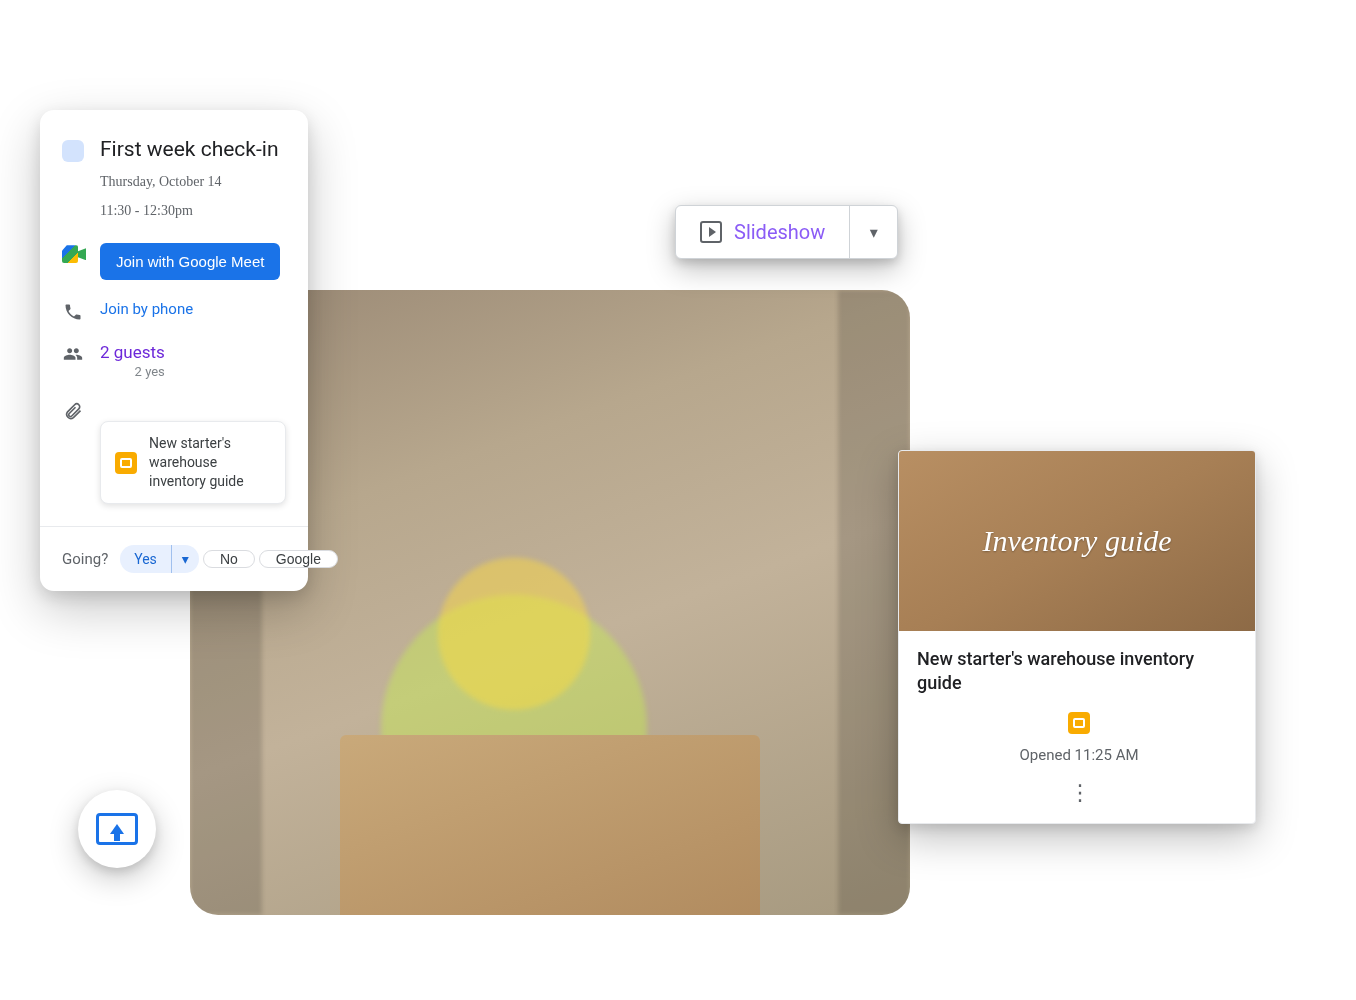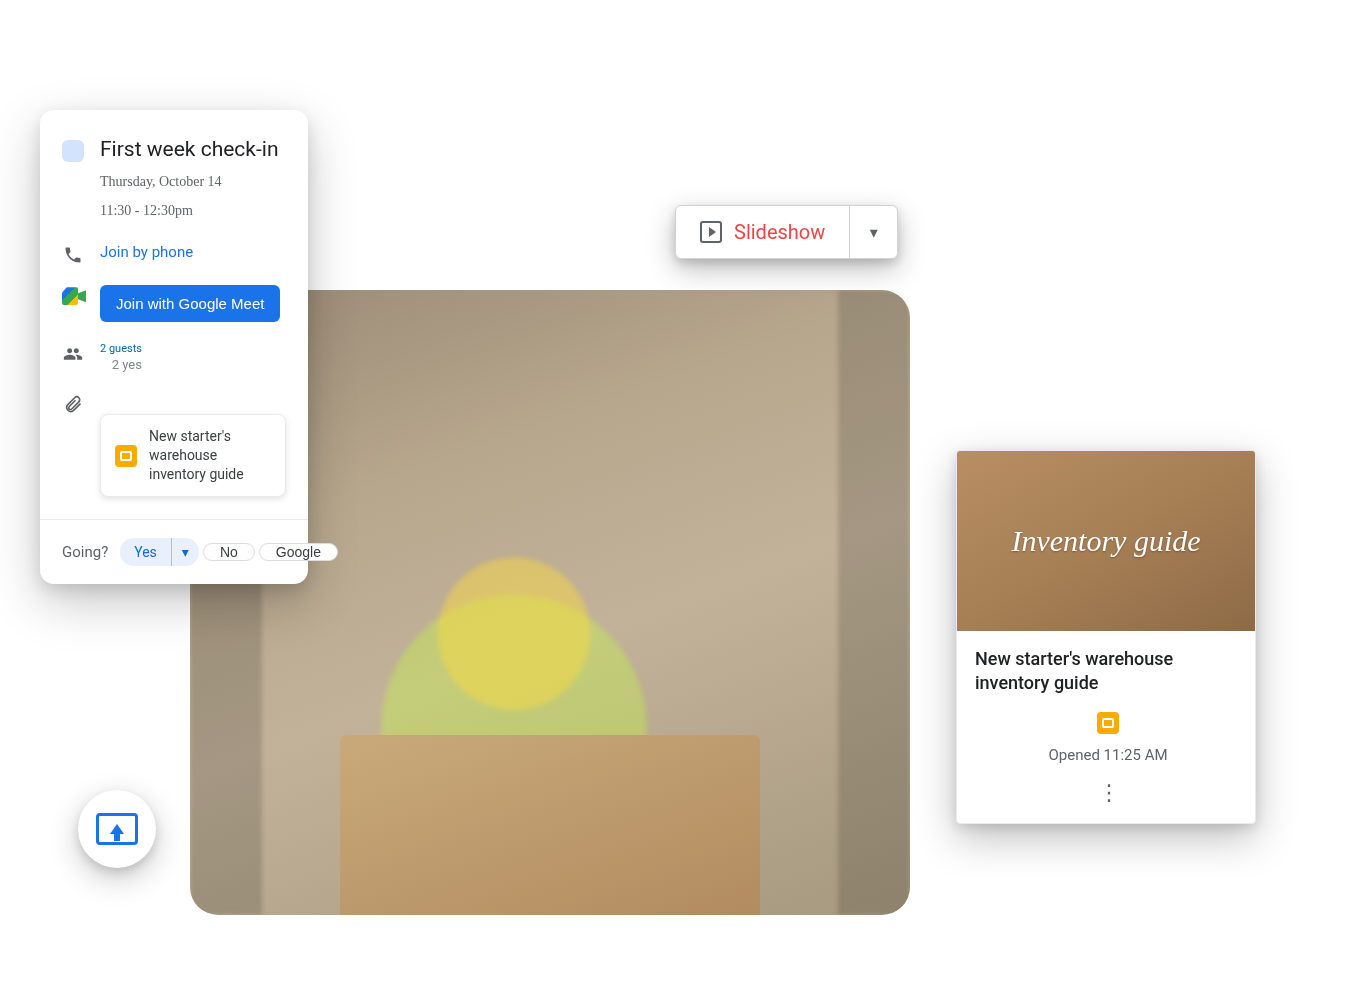--- a/index.html
+++ b/index.html
@@ -62,21 +62,21 @@
   .event-title { font-size: 21px; font-weight: 400; color: #202124; line-height: 1.3; }
   .event-sub { font-size: 14px; color: #5f6368; margin-top: 8px; line-height: 1.5; font-family: Liberation Serif, serif; }
 
   .event-row { display: flex; gap: 16px; align-items: flex-start; margin-bottom: 20px; }
   .event-row .icon-slot { width: 22px; flex: none; display:flex; justify-content:center; align-items:center; margin-top:2px;}
   .meet-btn {
     background: #1a73e8; color: #fff; border: none; border-radius: 6px;
     padding: 10px 16px; font-size: 15px; font-weight: 500; cursor: pointer;
   }
   .phone-link { color: #1a73e8; font-size: 15px; text-decoration: none; }
-  .guests-count { font-size: 11px; color: #0369a1; }
+  .guests-count { font-size: 17px; color: #6d28d9; }
   .guests-sub { font-size: 13px; color: #80868b; margin-top: 2px; text-align: right; }
 
   .attachment-chip {
     display: flex; align-items: center; gap: 12px;
     background: #fff; border: 1px solid #e8eaed; border-radius: 8px;
     padding: 12px 14px; font-size: 14px; color: #3c4043; line-height: 1.35;
     box-shadow: 0 2px 6px rgba(0,0,0,0.12);
     margin-left: 38px;
   }
   .slides-icon-sm {
@@ -128,41 +128,41 @@
   
   .slideshow-pill {
     position: absolute;
     left: 675px; top: 205px;
     display: flex; background: #fff; border: 1px solid #cfd3d7; border-radius: 6px;
     box-shadow: 0 10px 28px rgba(0,0,0,0.25), 0 4px 10px rgba(0,0,0,0.15);
     overflow: hidden;
   }
   .slideshow-main {
     display: flex; align-items: center; gap: 12px; padding: 14px 24px;
-    font-size: 20px; color: #ef4444; cursor: pointer;
+    font-size: 20px; color: #8b5cf6; cursor: pointer;
   }
   .slideshow-drop {
     width: 48px; display:flex; align-items:center; justify-content:center;
     border-left: 1px solid #cfd3d7; cursor: pointer;
     color:#5f6368;
   }
   .play-square {
     width: 22px; height: 22px; border: 2px solid #5f6368; border-radius: 3px;
     display:flex; align-items:center; justify-content:center;
   }
   .play-square::after {
     content:""; width:0; height:0; border-left:7px solid #5f6368;
     border-top:5px solid transparent; border-bottom:5px solid transparent; margin-left:2px;
   }
 
   
   .file-card {
     position: absolute;
     right: 100px; top: 450px;
-    width: 300px;
+    width: 358px;
     background: #fff; border: 1px solid #e8eaed; border-radius: 4px;
     box-shadow: 0 14px 40px rgba(0,0,0,0.25), 0 4px 12px rgba(0,0,0,0.12);
     overflow: hidden;
   }
   .file-thumb {
     height: 180px;
     background: linear-gradient(150deg, #b88f63 0%, #a77f55 50%, #8d6a46 100%);
     display:flex; align-items:center; justify-content:center;
     color:#fff; font-size: 30px; font-style: italic;
     font-family: "Brush Script MT", "Segoe Script", cursive;
@@ -214,32 +214,32 @@
     <div class="event-color-chip"></div>
     <div>
       <div class="event-title">First week check-in</div>
       <div class="event-sub">Thursday, October 14</div>
       <div class="event-sub">11:30 - 12:30pm</div>
     </div>
   </div>
 
   <div class="event-row">
     <span class="icon-slot">
+        <span class="meet-logo"></span>
+      </span>
+    <button class="meet-btn">Join with Google Meet</button>
+  </div>
+
+  <div class="event-row">
+    <span class="icon-slot">
       <svg class="phone-icon" viewBox="0 0 24 24" fill="currentColor">
           <path d="M6.6 10.8c1.4 2.8 3.8 5.1 6.6 6.6l2.2-2.2c.3-.3.7-.4 1-.2 1.1.4 2.4.6 3.6.6.6 0 1 .4 1 1v3.4c0 .6-.4 1-1 1C10.6 21 3 13.4 3 4c0-.6.4-1 1-1h3.4c.6 0 1 .4 1 1 0 1.2.2 2.5.6 3.6.1.4 0 .8-.2 1l-2.2 2.2z"></path>
         </svg>
     </span>
     <a href="#" class="phone-link">Join by phone</a>
-  </div>
-
-  <div class="event-row">
-    <span class="icon-slot">
-        <span class="meet-logo"></span>
-      </span>
-    <button class="meet-btn">Join with Google Meet</button>
   </div>
 
   <div class="event-row">
     <span class="icon-slot">
       <svg class="people-icon" viewBox="0 0 24 24" fill="currentColor">
           <path d="M16 11c1.7 0 3-1.3 3-3s-1.3-3-3-3-3 1.3-3 3 1.3 3 3 3zM8 11c1.7 0 3-1.3 3-3S9.7 5 8 5 5 6.3 5 8s1.3 3 3 3zm0 2c-2.3 0-7 1.2-7 3.5V19h14v-2.5C15 14.2 10.3 13 8 13zm8 0c-.3 0-.6 0-1 .1 1.2.9 2 2 2 3.4V19h6v-2.5c0-2.3-4.7-3.5-7-3.5z"></path>
         </svg>
     </span>
     <div>
       <div class="guests-count">2 guests</div>

